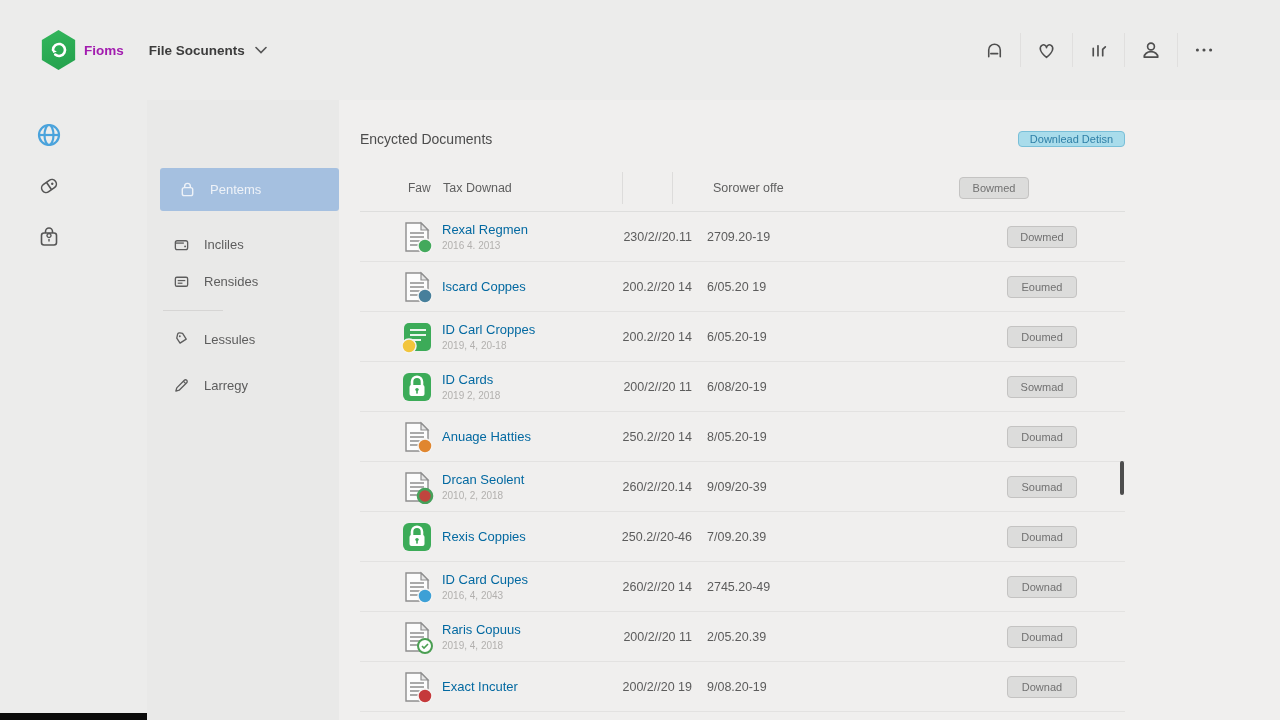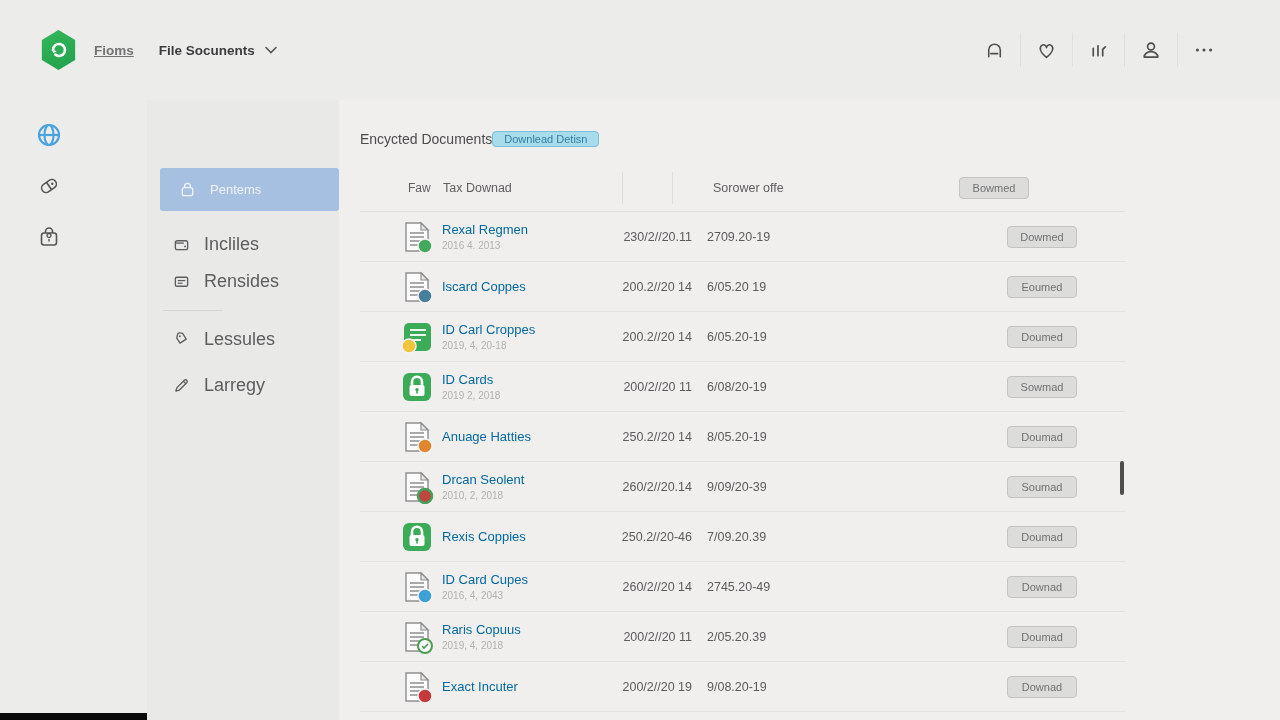--- a/index.html
+++ b/index.html
@@ -5,47 +5,47 @@
   * { margin:0; padding:0; box-sizing:border-box; }
   html,body { width:1280px; height:720px; overflow:hidden;
     font-family:"Liberation Sans", sans-serif; background:#eeedec; color:#4e4e4e; }
   svg { display:block; }
 
   
   .topbar { height:100px; display:flex; align-items:center; padding-left:40px; background:#ececeb; position:relative; }
   .logo { width:37px; height:40px; background:linear-gradient(160deg,#33b75c,#23a04c);
     clip-path:polygon(50% 0,95% 25%,95% 75%,50% 100%,5% 75%,5% 25%);
     display:flex; align-items:center; justify-content:center; }
-  .brand { margin-left:17px; font-size:13.5px; font-weight:bold; color:#737373;text-decoration:underline; }
+  .brand { margin-left:7px; font-size:13.5px; font-weight:bold; color:#a21caf; }
   .filemenu { margin-left:25px; display:flex; align-items:center; cursor:pointer; }
   .filemenu .lbl { font-size:13.5px; font-weight:bold; color:#3c3c3c; }
   .chevron { margin-left:10px; }
   .top-icons { margin-left:auto; padding-right:50px; display:flex; align-items:center; }
   .tico { padding:0 15px; border-left:1px solid #e0dfde; height:34px; display:flex; align-items:center; cursor:pointer; }
   .tico:first-child { border-left:none; }
 
   
   .layout { display:flex; height:620px; }
   .rail { width:147px; background:#ececeb; padding:22px 0 0 36px; display:flex; flex-direction:column; gap:25px; }
   .rail .rico { width:26px; height:26px; cursor:pointer; }
 
   .sidebar { width:192px; background:#e9e9e8; padding-top:68px; }
   .side-sel { height:43px; margin-left:13px; background:#a5c0e0; border-radius:3px;
     display:flex; align-items:center; padding-left:19px; cursor:pointer; }
   .side-sel .s-lbl { margin-left:14px; font-size:13px; color:#eef2f8; }
   .side-item { height:24px; margin-left:26px; display:flex; align-items:center; cursor:pointer; }
-  .side-item .s-lbl { margin-left:14px; font-size:18px; color:#5d5d5d; }
+  .side-item .s-lbl { margin-left:14px; font-size:13px; color:#5d5d5d; }
   .si-1 { margin-top:21px; }
   .si-2 { margin-top:13px; }
   .side-div { height:1px; width:60px; background:#d6d5d4; margin:17px 0 0 16px; }
   .si-3 { margin-top:16px; }
   .si-4 { margin-top:22px;text-align:right; }
 
   .main { flex:1; background:#f0efee; padding:27px 155px 0 21px; position:relative; }
-  .title-row { display:flex; align-items:center; justify-content:flex-start; height:24px; }
+  .title-row { display:flex; align-items:center; justify-content:space-between; height:24px; }
   .page-title { font-size:14px; color:#4c4c4c; }
   .dl-all { height:16px; padding:0 11px; font-size:11px; font-family:inherit;
     background:#a9dceb; border:1px solid #79bfd8; border-radius:4px; color:#2f7fa6; cursor:pointer; }
 
   
   .table { margin-top:14px; }
   .thead { height:47px; position:relative; border-bottom:1px solid #dededd; }
   .th-fav { position:absolute; left:48px; top:16px; font-size:12px; color:#5f5f5f; }
   .th-name { position:absolute; left:83px; top:16px; font-size:12.5px; color:#5f5f5f; }
   .th-offer { position:absolute; left:353px; top:16px; font-size:12.5px; color:#5f5f5f; }

